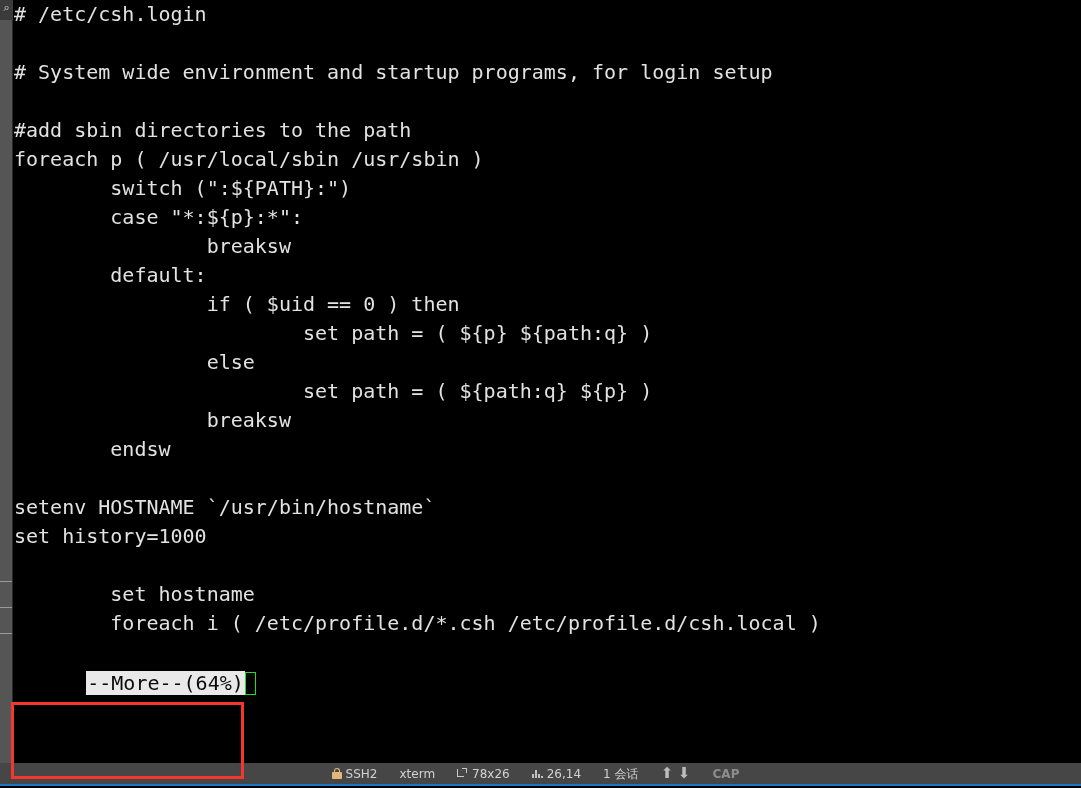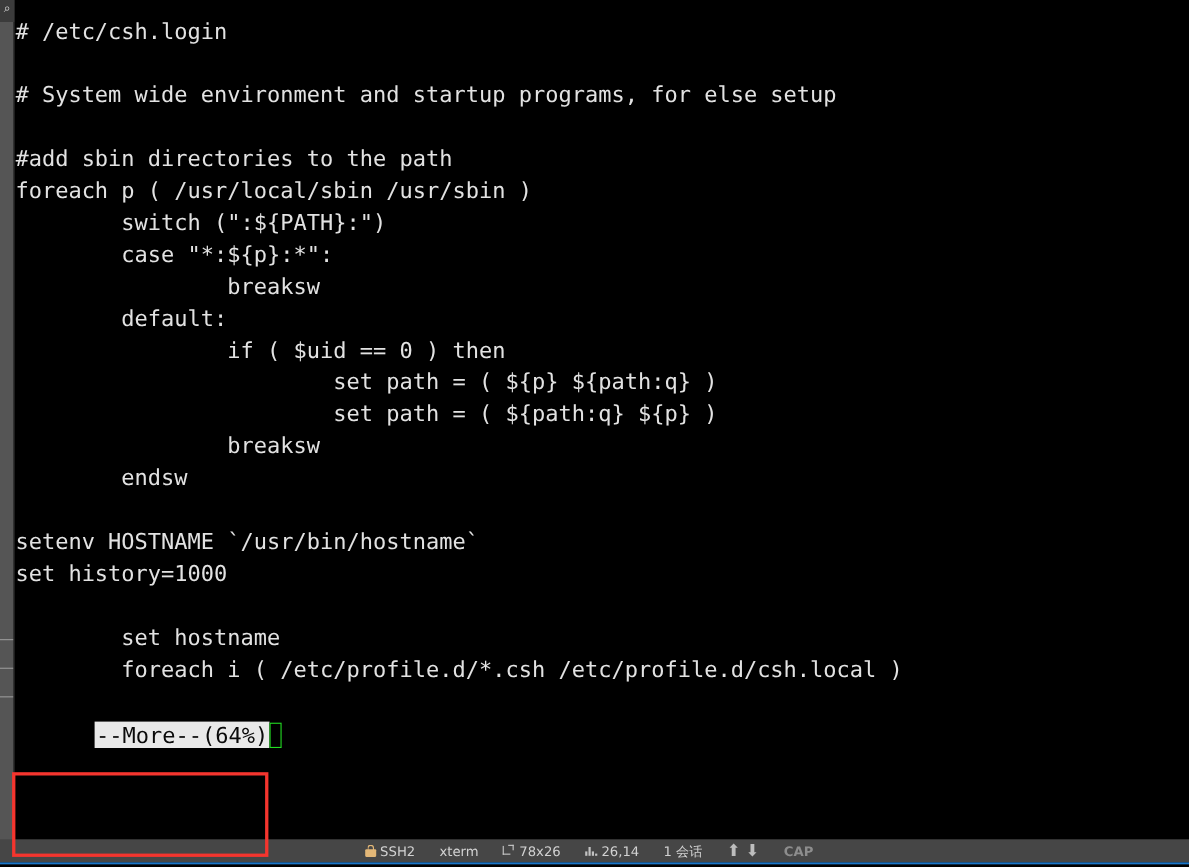--- a/index.html
+++ b/index.html
@@ -62,21 +62,20 @@
 
   
   #terminal {
     position: absolute;
     left: 14px;
     top: 0;
     width: 1067px;
     height: 763px;
     background: #000000;
     overflow: hidden;
-    margin-top: 14px;
   }
   .term-line {
     height: 29px;
     line-height: 29px;
     font-size: 20px;
     color: #e2e2e2;
     white-space: pre;
     letter-spacing: 0px;
   }
   .term-line.more {
@@ -244,30 +243,31 @@
     <div class="strip-top"></div>
     <div class="search-glyph">⌕</div>
     <div class="divider d1"></div>
     <div class="divider d2"></div>
     <div class="divider d3"></div>
   </div>
 
   <div id="terminal">
     <div class="term-line"># /etc/csh.login</div>
     <div class="term-line"></div>
-    <div class="term-line"># System wide environment and startup programs, for else setup</div>
+    <div class="term-line"># System wide environment and startup programs, for login setup</div>
     <div class="term-line"></div>
     <div class="term-line">#add sbin directories to the path</div>
     <div class="term-line">foreach p ( /usr/local/sbin /usr/sbin )</div>
     <div class="term-line">        switch (":${PATH}:")</div>
     <div class="term-line">        case "*:${p}:*":</div>
     <div class="term-line">                breaksw</div>
     <div class="term-line">        default:</div>
     <div class="term-line">                if ( $uid == 0 ) then</div>
     <div class="term-line">                        set path = ( ${p} ${path:q} )</div>
+    <div class="term-line">                else</div>
     <div class="term-line">                        set path = ( ${path:q} ${p} )</div>
     <div class="term-line">                breaksw</div>
     <div class="term-line">        endsw</div>
     <div class="term-line"></div>
     <div class="term-line">setenv HOSTNAME `/usr/bin/hostname`</div>
     <div class="term-line">set history=1000</div>
     <div class="term-line"></div>
     <div class="term-line">        set hostname</div>
     <div class="term-line">        foreach i ( /etc/profile.d/*.csh /etc/profile.d/csh.local )</div>
     <div class="term-line more">

